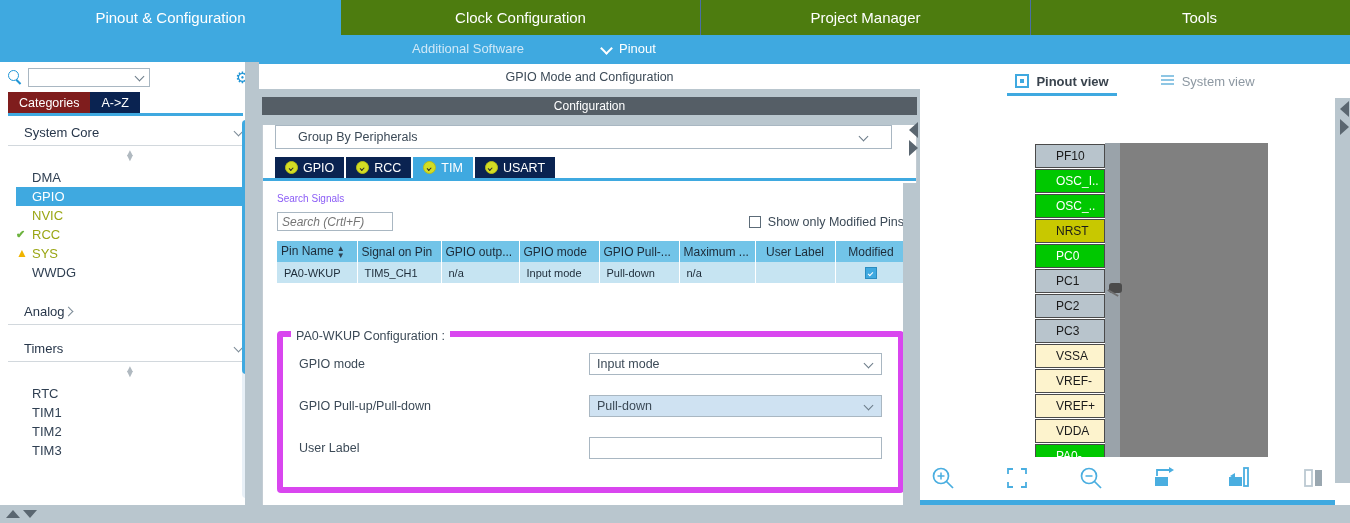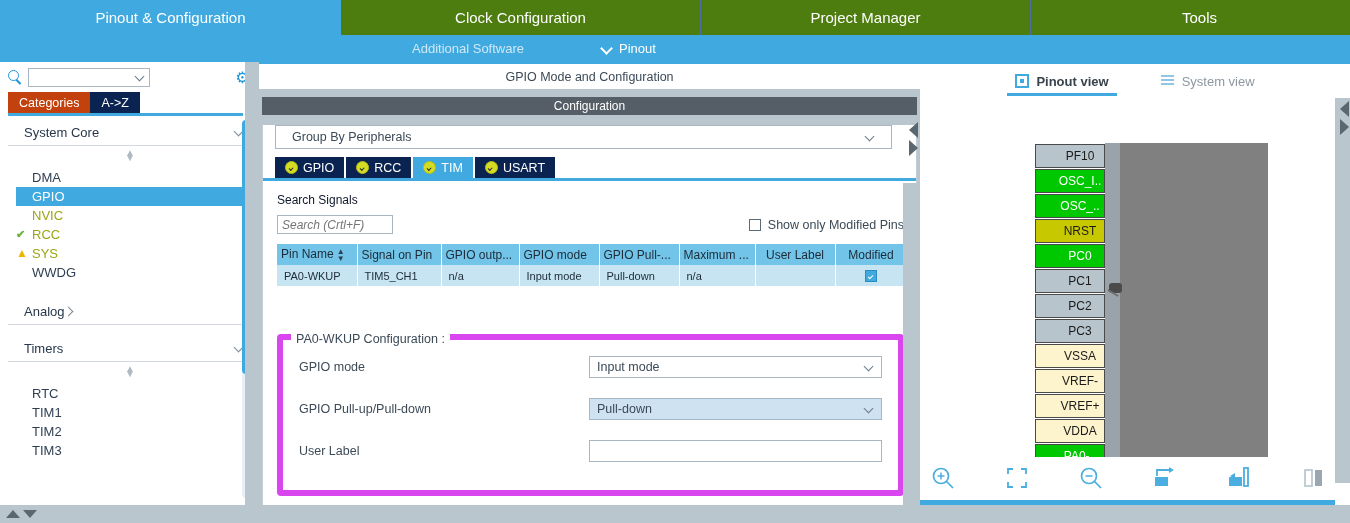--- a/index.html
+++ b/index.html
@@ -54,21 +54,21 @@
   }
   .cv{width:9px;height:9px;position:relative;}
   .cv:before{content:"";position:absolute;left:0;top:0;width:6px;height:6px;border-right:1.4px solid #6b7b88;border-bottom:1.4px solid #6b7b88;transform:rotate(45deg);}
   .gear{margin-left:auto;width:17px;height:17px;position:relative;color:#2196d6;font-size:16px;line-height:17px;text-align:center;}
 
   .cattabs{display:flex;height:21px;padding-left:8px;}
   .cattab{
     display:flex;align-items:center;justify-content:center;font-size:12.5px;color:#fff;
     padding:0 11px;cursor:pointer;background:#0a2351;height:21px;box-sizing:border-box;
   }
-  .cattab.active{background:#c2410c;}
+  .cattab.active{background:#7f1d1d;}
   .catline{height:3px;background:#3fa9e0;margin-left:8px;width:235px;}
 
   .treewrap{position:relative;height:386px;overflow:hidden;}
   .grp{margin:0 8px;padding-top:9px;}
   .grphead{
     display:flex;align-items:center;justify-content:space-between;
     font-size:13px;color:#27364a;padding:0 6px 5px 16px;border-bottom:1px solid #d2d8dd;
     cursor:pointer;
   }
   .gchev{width:11px;height:11px;position:relative;}
@@ -101,40 +101,40 @@
   .cfgtitle{
     height:18px;background:#555e66;color:#ffffff;font-size:12px;
     display:flex;align-items:center;justify-content:center;margin:0 3px;
   }
   .cfgbody{
     background:#ffffff;margin:0 3px;height:400px;box-sizing:border-box;
     border:1px solid #c3ccd3;border-top:none;position:relative;
   }
   .combo{
     margin:10px 24px 0 12px;height:22px;border:1px solid #a9b7c2;background:#ffffff;
-    display:flex;align-items:center;padding:0 16px;font-size:12.5px;color:#3c4a57;
+    display:flex;align-items:center;padding:0 22px;font-size:12.5px;color:#3c4a57;
     justify-content:space-between;cursor:pointer;
   }
   .ptabs{display:flex;margin:8px 0 0 12px;height:21px;}
   .ptab{
     display:flex;align-items:center;gap:5px;padding:0 10px;height:21px;box-sizing:border-box;
     background:#0a2351;color:#ffffff;font-size:12.5px;margin-right:2px;cursor:pointer;
   }
   .ptab.active{background:#3fa9e0;}
   .okdot{
     width:11px;height:11px;border-radius:50%;background:#d4dd24;position:relative;flex:0 0 auto;
     border:1px solid #b6be18;
   }
   .okdot:after{
     content:"";position:absolute;left:2.5px;top:4.5px;width:3px;height:1.6px;
     border-left:1.6px solid #2b2b2b;border-bottom:1.6px solid #2b2b2b;transform:rotate(-45deg);
   }
   .ptabline{height:3px;background:#3fa9e0;margin:0 0 0 0;}
 
-  .sigtitle{font-size:12px;color:#0f172a;margin:12px 0 8px 14px;}
+  .sigtitle{font-size:10px;color:#8b5cf6;margin:12px 0 8px 14px;}
   .searchrow2{display:flex;align-items:center;margin:6px 12px 0 14px;}
   .sigsearch{
     width:116px;height:19px;border:1px solid #a9b7c2;background:#fff;box-sizing:border-box;
     font-family:"Liberation Sans",sans-serif;font-size:12px;color:#9aa4ad;font-style:italic;
     padding:0 4px;outline:none;
   }
   .modchk{margin-left:auto;display:flex;align-items:center;gap:7px;font-size:12.5px;color:#3c4a57;cursor:pointer;}
   .cbox{width:12px;height:12px;border:1px solid #5c6b78;background:#fff;box-sizing:border-box;}
 
   .tbl{margin:10px 12px 0 14px;border-collapse:collapse;width:630px;table-layout:fixed;}
@@ -193,21 +193,20 @@
   .sysico span{position:absolute;left:0;width:13px;height:2px;background:#8ec6e4;}
 
   .canvas{position:relative;height:385px;background:#ffffff;overflow:hidden;}
   .chipbody{position:absolute;left:200px;top:45px;width:148px;height:400px;background:#808080;}
   .chipedge{position:absolute;left:185px;top:45px;width:15px;height:400px;background:#9aa3aa;}
   .pincol{position:absolute;left:115px;top:46px;width:70px;}
   .pin{
     height:24px;box-sizing:border-box;border:1px solid #4a4a4a;margin-bottom:1px;
     font-size:12px;line-height:22px;padding-left:20px;color:#1a1a1a;overflow:hidden;white-space:nowrap;
     cursor:pointer;
-    text-align:center;
   }
   .pin.gray{background:#b8c4cc;}
   .pin.green{background:#00c800;color:#ffffff;}
   .pin.olive{background:#c8c800;color:#1a1a1a;}
   .pin.cream{background:#fdf3cd;color:#1a1a1a;}
   .plabel{
     position:absolute;right:0;width:110px;text-align:right;font-size:12px;color:#33414d;
     line-height:24px;height:24px;padding-right:6px;box-sizing:border-box;white-space:nowrap;
   }
   .plabrow{position:absolute;left:0;width:115px;}

